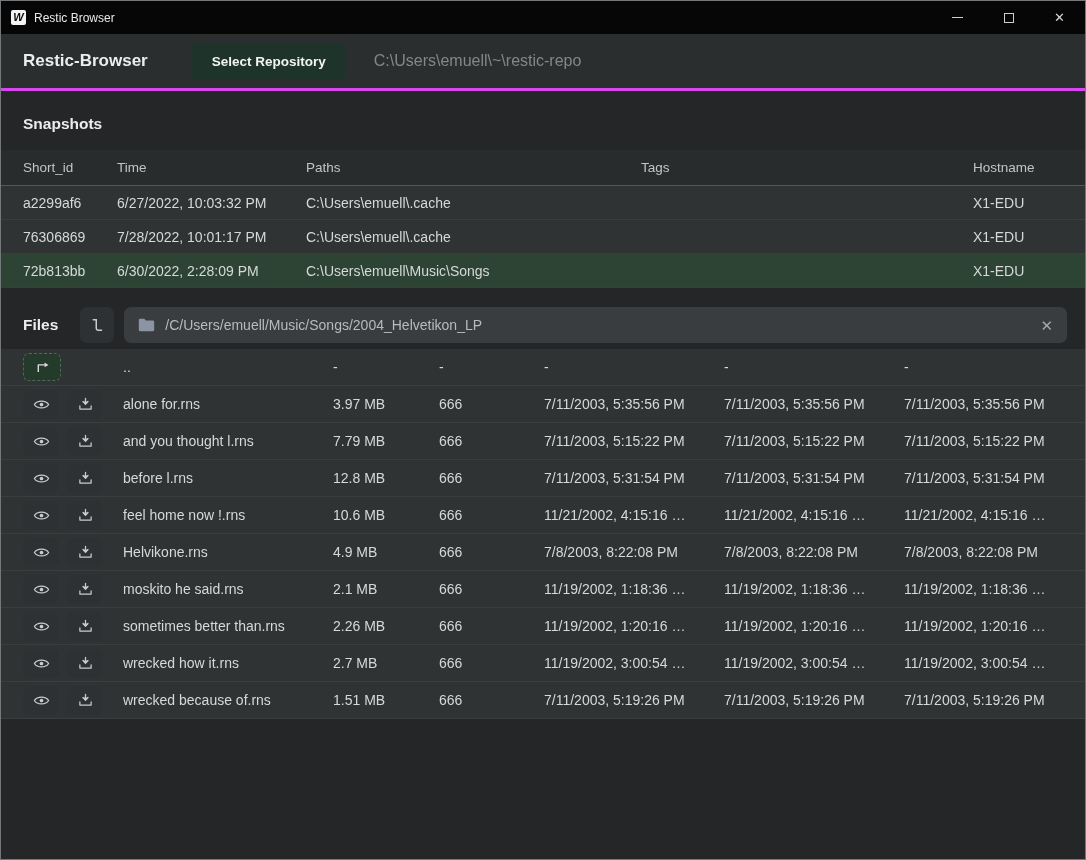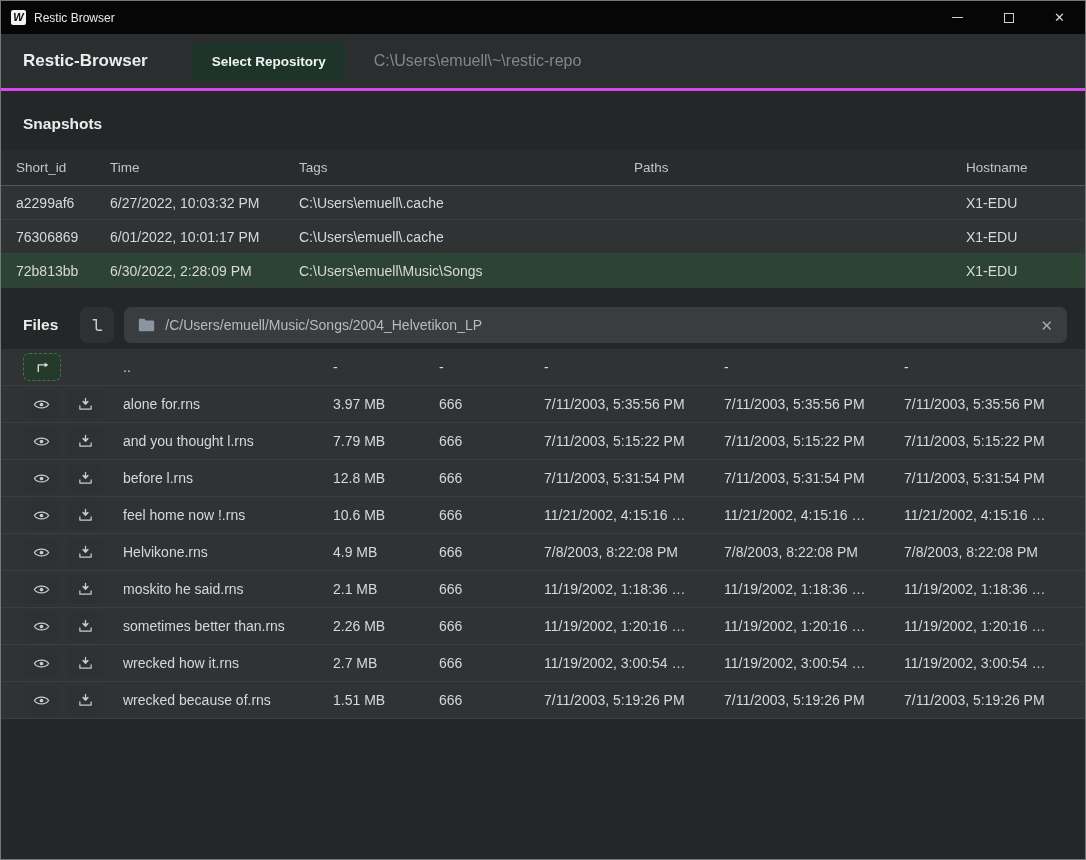--- a/index.html
+++ b/index.html
@@ -23,21 +23,21 @@
   .glyph-close{font-size:13px;color:#d6d6d6;}
   
   .appheader{height:57px;background:#2b2e2f;border-bottom:3px solid #d946ef;display:flex;align-items:center;padding:0 22px;flex:0 0 auto;}
   .app-title{font-size:17px;font-weight:700;color:#ededee;}
   .select-repo{margin-left:44px;background:#1e3329;color:#f2f3f3;font-weight:700;font-size:13.5px;
     padding:11px 20px;border:none;border-radius:6px;font-family:inherit;}
   .repo-path{margin-left:28px;color:#84878a;font-size:16px;}
   
   .section-head{color:#ebecec;font-weight:700;font-size:15.5px;padding:24px 0 17px 22px;}
   
-  .snap-grid{display:grid;grid-template-columns:94px 189px 335px 332px 1fr;align-items:center;padding-left:15px;}
+  .snap-grid{display:grid;grid-template-columns:94px 189px 335px 332px 1fr;align-items:center;padding-left:22px;}
   .snap-header{height:36px;background:#292c2d;border-bottom:1px solid #54575a;color:#c2c5c6;font-size:13.5px;}
   .srow{height:34px;background:#303334;border-bottom:1px solid #3b3e3f;color:#d6d8d9;font-size:14px;}
   .srow.selected{background:#2d4434;}
   .scell{white-space:nowrap;overflow:hidden;padding-right:12px;}
   
   .files-bar{display:flex;align-items:center;margin:13px 18px 0 22px;height:48px;flex:0 0 auto;}
   .files-heading{font-weight:700;font-size:15.5px;color:#ebecec;}
   .root-btn{width:34px;height:36px;background:#2e3134;border:none;border-radius:7px;margin-left:22px;
     display:flex;align-items:center;justify-content:center;}
   .path-box{flex:1;height:36px;background:#393d40;border-radius:7px;display:flex;align-items:center;
@@ -81,36 +81,36 @@
     <span class="app-title">Restic-Browser</span>
     <button class="select-repo">Select Repository</button>
     <span class="repo-path">C:\Users\emuell\~\restic-repo</span>
   </div>
 
   <div class="section-head">Snapshots</div>
 
   <div class="snap-grid snap-header">
     <span class="scell">Short_id</span>
     <span class="scell">Time</span>
+    <span class="scell">Paths</span>
     <span class="scell">Tags</span>
-    <span class="scell">Paths</span>
     <span class="scell">Hostname</span>
   </div>
   <div id="snap-rows">
   <div class="snap-grid srow">
     <span class="scell">a2299af6</span>
     <span class="scell">6/27/2022, 10:03:32 PM</span>
     <span class="scell">C:\Users\emuell\.cache</span>
     <span class="scell"></span>
     <span class="scell">X1-EDU</span>
   </div>
 
   <div class="snap-grid srow">
     <span class="scell">76306869</span>
-    <span class="scell">6/01/2022, 10:01:17 PM</span>
+    <span class="scell">7/28/2022, 10:01:17 PM</span>
     <span class="scell">C:\Users\emuell\.cache</span>
     <span class="scell"></span>
     <span class="scell">X1-EDU</span>
   </div>
 
   <div class="snap-grid srow selected">
     <span class="scell">72b813bb</span>
     <span class="scell">6/30/2022, 2:28:09 PM</span>
     <span class="scell">C:\Users\emuell\Music\Songs</span>
     <span class="scell"></span>

